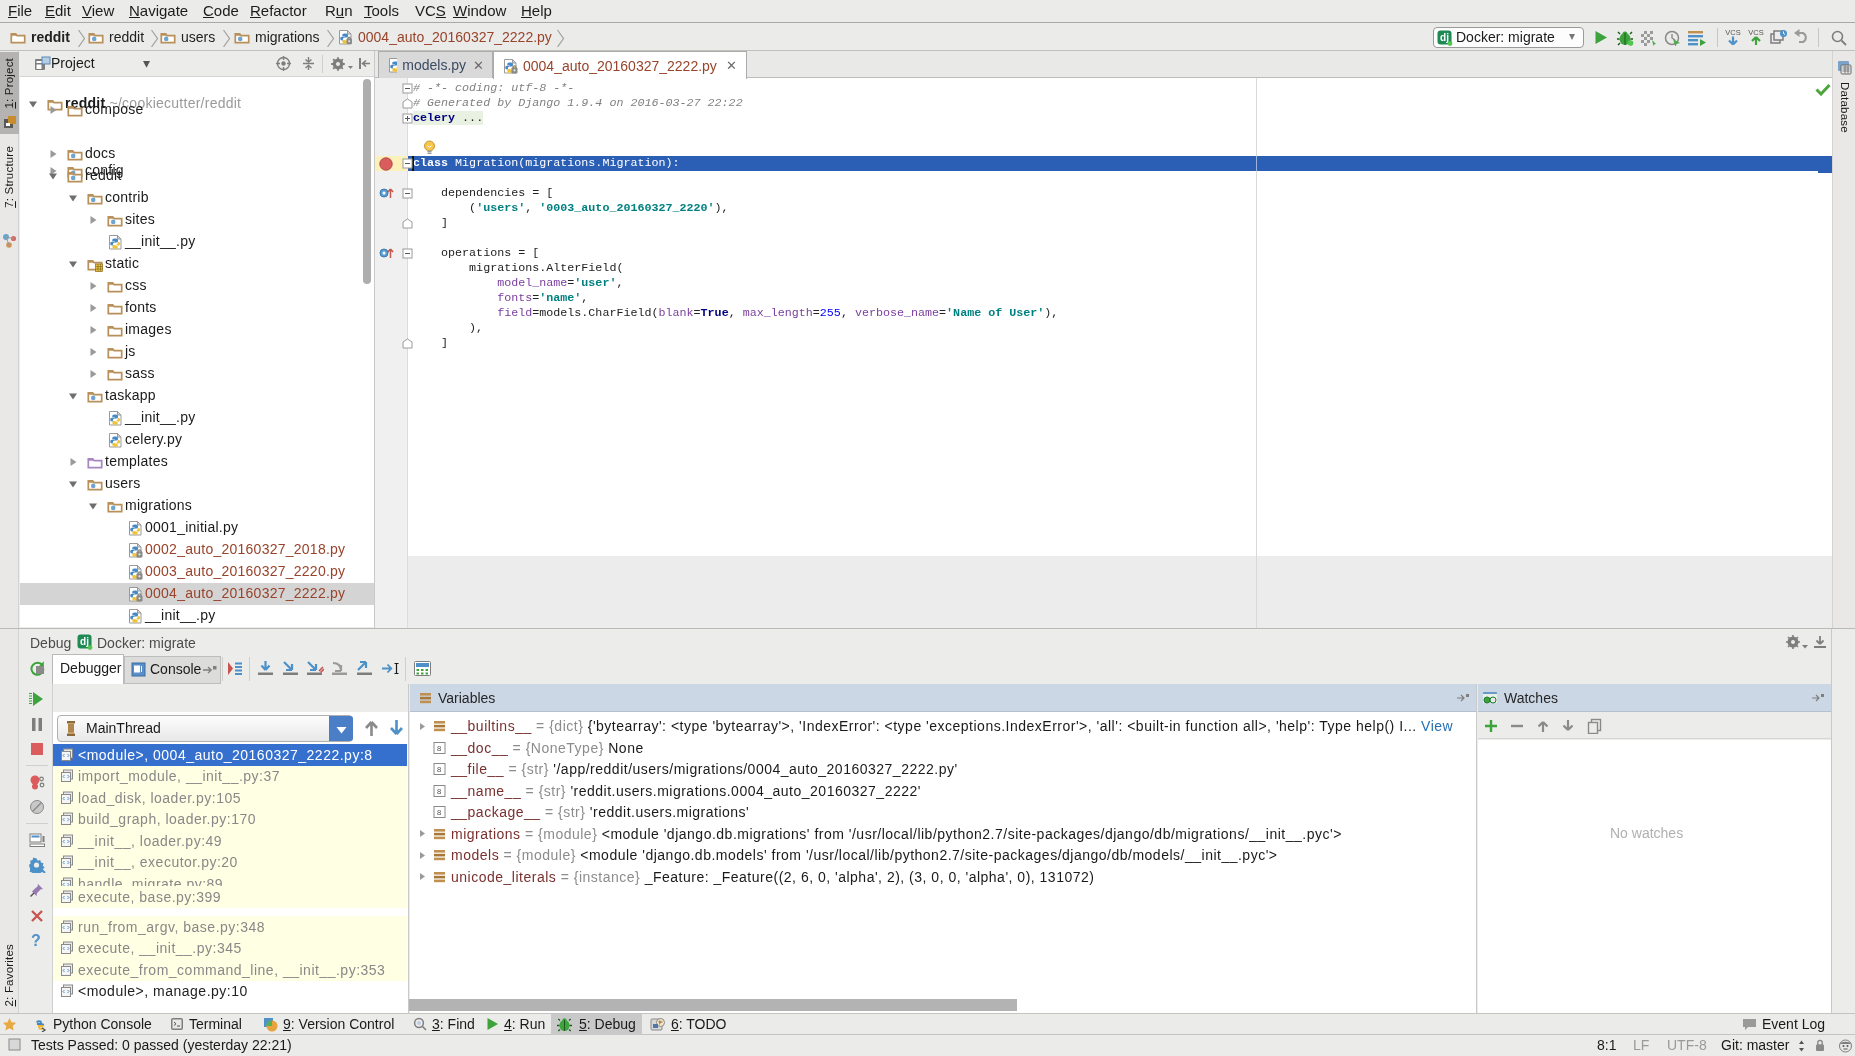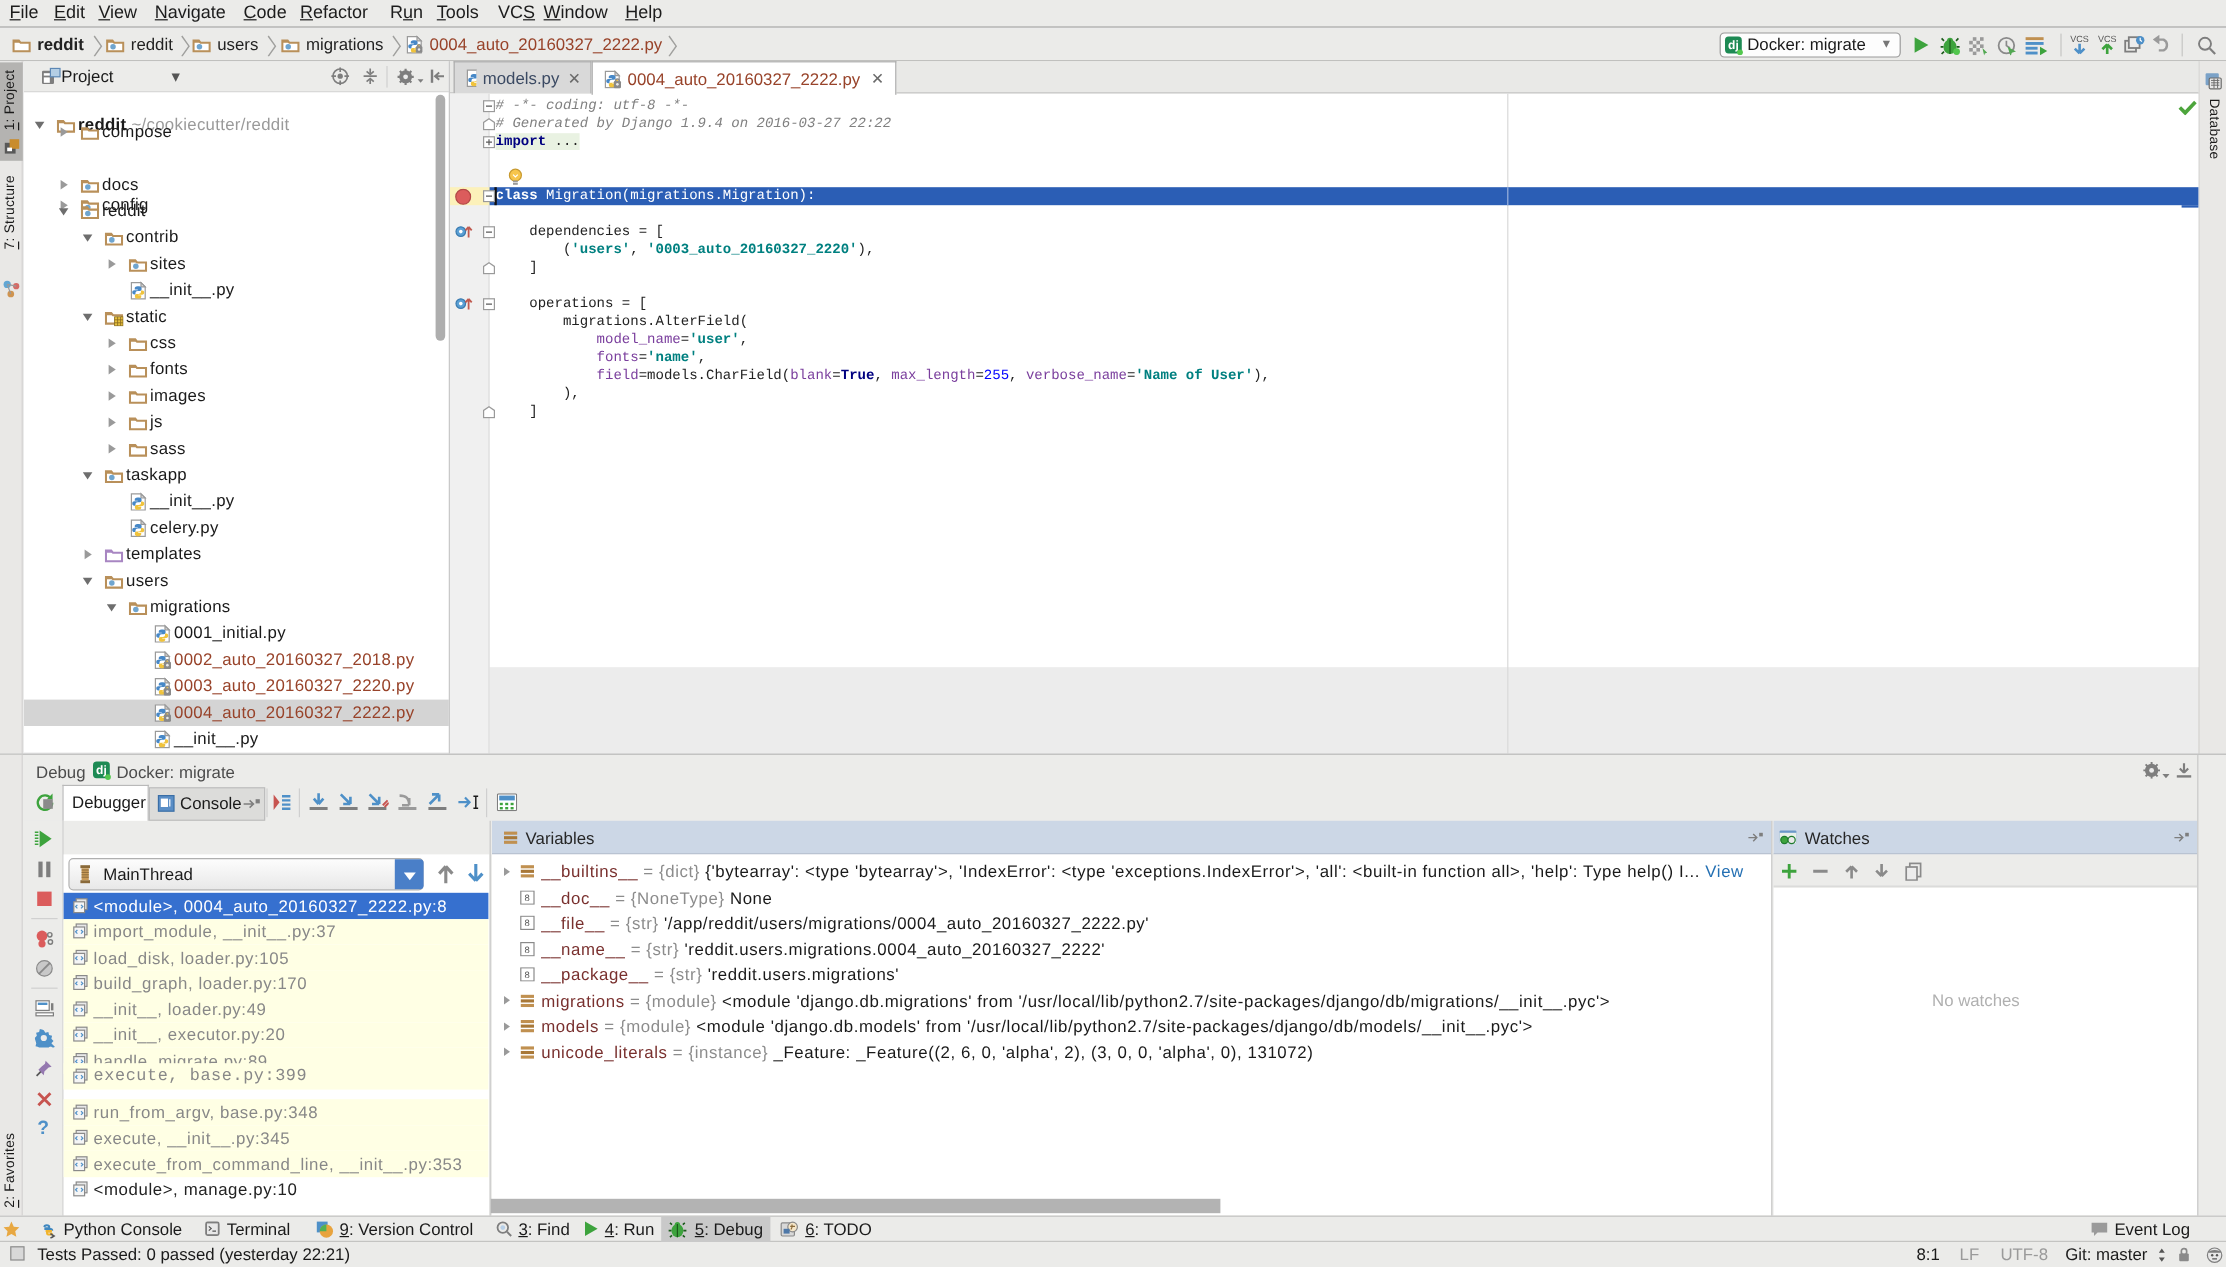--- a/index.html
+++ b/index.html
@@ -621,21 +621,21 @@
       <circle cx="6.5" cy="6" r="5" fill="#f7c54c" stroke="#c89a30"></circle>
       <rect x="4.5" y="10.5" width="4" height="1.5" fill="#9a9a9a"></rect>
       <rect x="4.5" y="12.5" width="4" height="1.5" fill="#9a9a9a"></rect>
       <path d="M4.5 5.5l2 2 2-2" stroke="#fff" fill="none"></path>
     </svg>
 <svg class="abs" style="left:1440px;top:5px" width="16" height="13">
       <path d="M1.5 6.5l4.5 4.5L14.5 2" fill="none" stroke="#4da53c" stroke-width="3"></path>
     </svg>
 <div class="cl" style="top:3px"><span class="cmt"># -*- coding: utf-8 -*-</span></div>
 <div class="cl" style="top:18px"><span class="cmt"># Generated by Django 1.9.4 on 2016-03-27 22:22</span></div>
-<div class="cl" style="top:33px"><span style="background:#e9f2e2"><span class="kw">import</span> ...</span></div>
+<div class="cl" style="top:33px"><span style="background:#e9f2e2"><span class="kw">celery</span> ...</span></div>
 <div class="cl" style="top:78px;color:#fff"><span style="font-weight:bold">class</span> Migration(migrations.Migration):</div>
 <div class="abs" style="left:37px;top:78px;width:2px;height:15px;background:#111"></div>
 <div class="cl" style="top:108px">    dependencies = [</div>
 <div class="cl" style="top:123px">        (<span class="str">'users'</span>, <span class="str">'0003_auto_20160327_2220'</span>),</div>
 <div class="cl" style="top:138px">    ]</div>
 <div class="cl" style="top:168px">    operations = [</div>
 <div class="cl" style="top:183px">        migrations.AlterField(</div>
 <div class="cl" style="top:198px">            <span class="prm">model_name</span>=<span class="str">'user'</span>,</div>
 <div class="cl" style="top:213px">            <span class="prm">fonts</span>=<span class="str">'name'</span>,</div>
 <div class="cl" style="top:228px">            <span class="prm">field</span>=models.CharField(<span class="prm">blank</span>=<span class="kw">True</span>, <span class="prm">max_length</span>=<span class="num">255</span>, <span class="prm">verbose_name</span>=<span class="str">'Name of User'</span>),</div>
@@ -835,21 +835,21 @@
 <div class="drow yel" style="top:222.5px;left:53px;width:354px;"><svg width="14" height="14" style="margin:0 4px 0 7px;flex:none">
         <rect x="3.5" y="1" width="9" height="9" fill="#e8e8e8" stroke="#8a8a8a"></rect>
         <rect x="1.5" y="3.5" width="9" height="9" fill="#f5f5f5" stroke="#8a8a8a"></rect>
         <path d="M4.5 6l-1.5 1.5 1.5 1.5M7.5 6L9 7.5 7.5 9" stroke="#4e90c8" fill="none"></path>
       </svg>__init__, executor.py:20</div>
 <div class="drow yel" style="top:244.0px;left:53px;width:354px;text-align:right;"><svg width="14" height="14" style="margin:0 4px 0 7px;flex:none">
         <rect x="3.5" y="1" width="9" height="9" fill="#e8e8e8" stroke="#8a8a8a"></rect>
         <rect x="1.5" y="3.5" width="9" height="9" fill="#f5f5f5" stroke="#8a8a8a"></rect>
         <path d="M4.5 6l-1.5 1.5 1.5 1.5M7.5 6L9 7.5 7.5 9" stroke="#4e90c8" fill="none"></path>
       </svg>handle, migrate.py:89</div>
-<div class="drow yel" style="top:257px;left:53px;width:354px;font-family:Liberation Mono, monospace;"><svg width="14" height="14" style="margin:0 4px 0 7px;flex:none">
+<div class="drow yel" style="top:257px;left:53px;width:354px;"><svg width="14" height="14" style="margin:0 4px 0 7px;flex:none">
         <rect x="3.5" y="1" width="9" height="9" fill="#e8e8e8" stroke="#8a8a8a"></rect>
         <rect x="1.5" y="3.5" width="9" height="9" fill="#f5f5f5" stroke="#8a8a8a"></rect>
         <path d="M4.5 6l-1.5 1.5 1.5 1.5M7.5 6L9 7.5 7.5 9" stroke="#4e90c8" fill="none"></path>
       </svg>execute, base.py:399</div>
 <div class="drow yel" style="top:287.0px;left:53px;width:354px;"><svg width="14" height="14" style="margin:0 4px 0 7px;flex:none">
         <rect x="3.5" y="1" width="9" height="9" fill="#e8e8e8" stroke="#8a8a8a"></rect>
         <rect x="1.5" y="3.5" width="9" height="9" fill="#f5f5f5" stroke="#8a8a8a"></rect>
         <path d="M4.5 6l-1.5 1.5 1.5 1.5M7.5 6L9 7.5 7.5 9" stroke="#4e90c8" fill="none"></path>
       </svg>run_from_argv, base.py:348</div>
 <div class="drow yel" style="top:308.5px;left:53px;width:354px;"><svg width="14" height="14" style="margin:0 4px 0 7px;flex:none">

